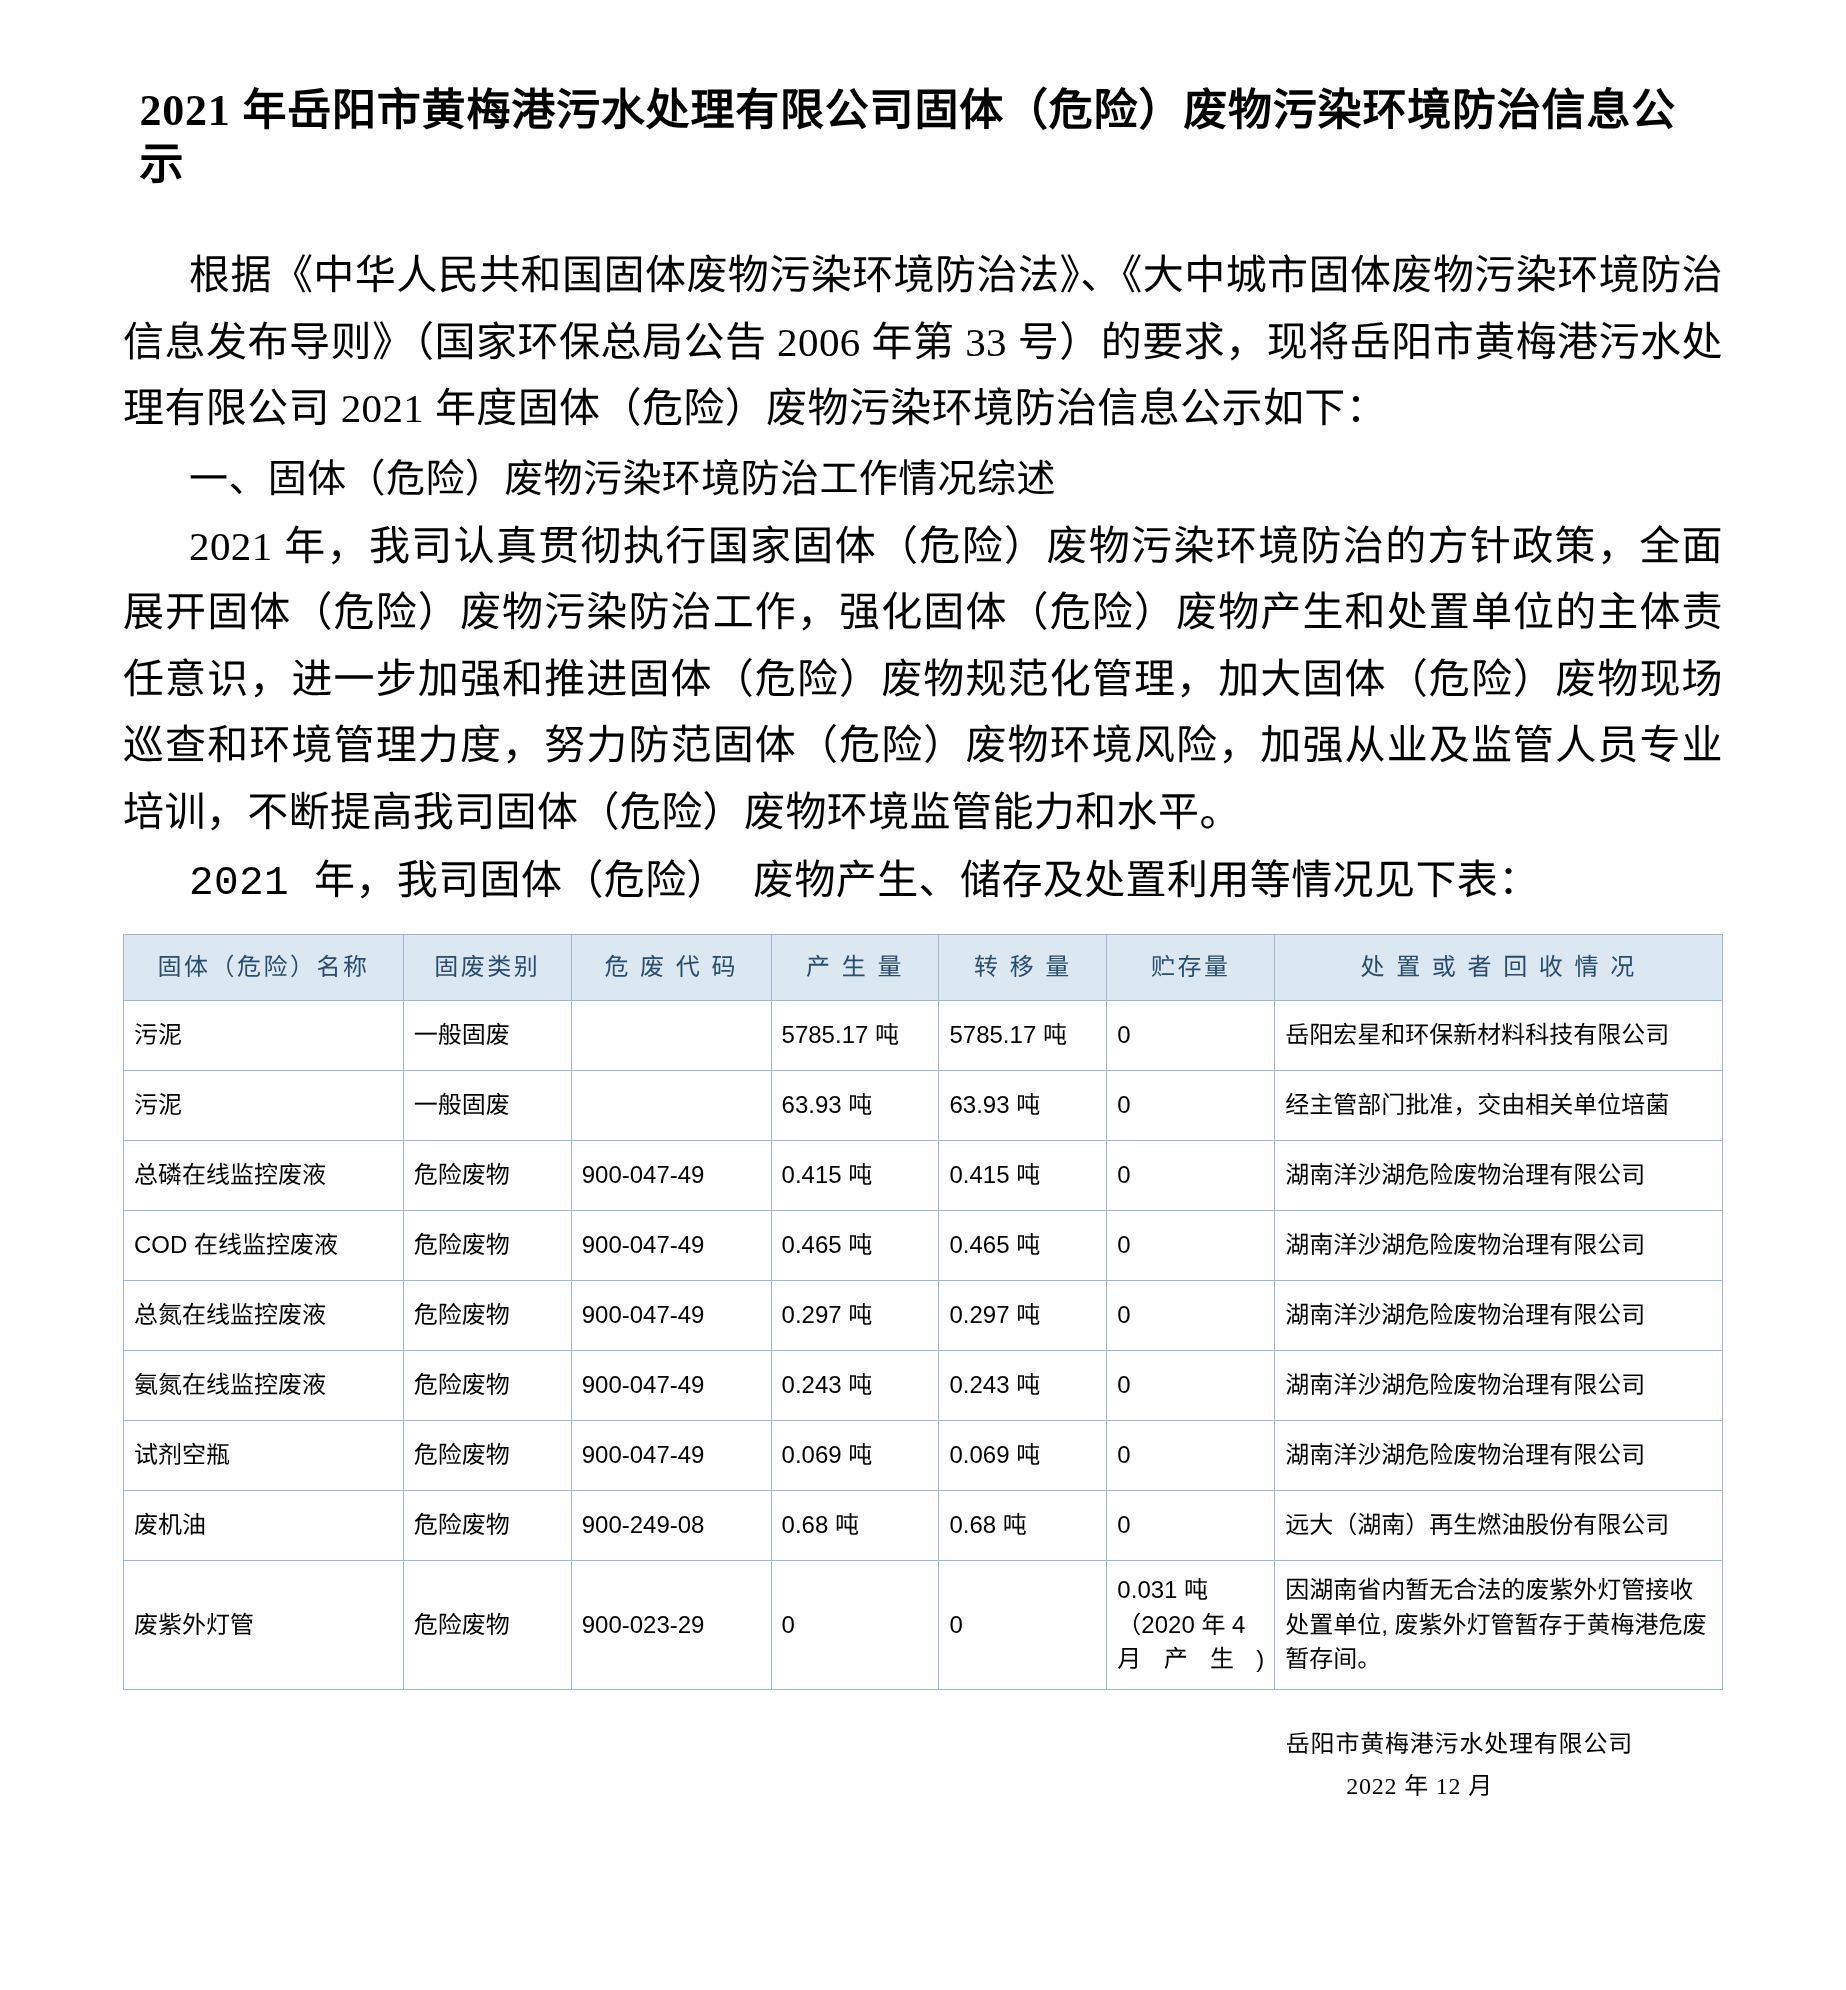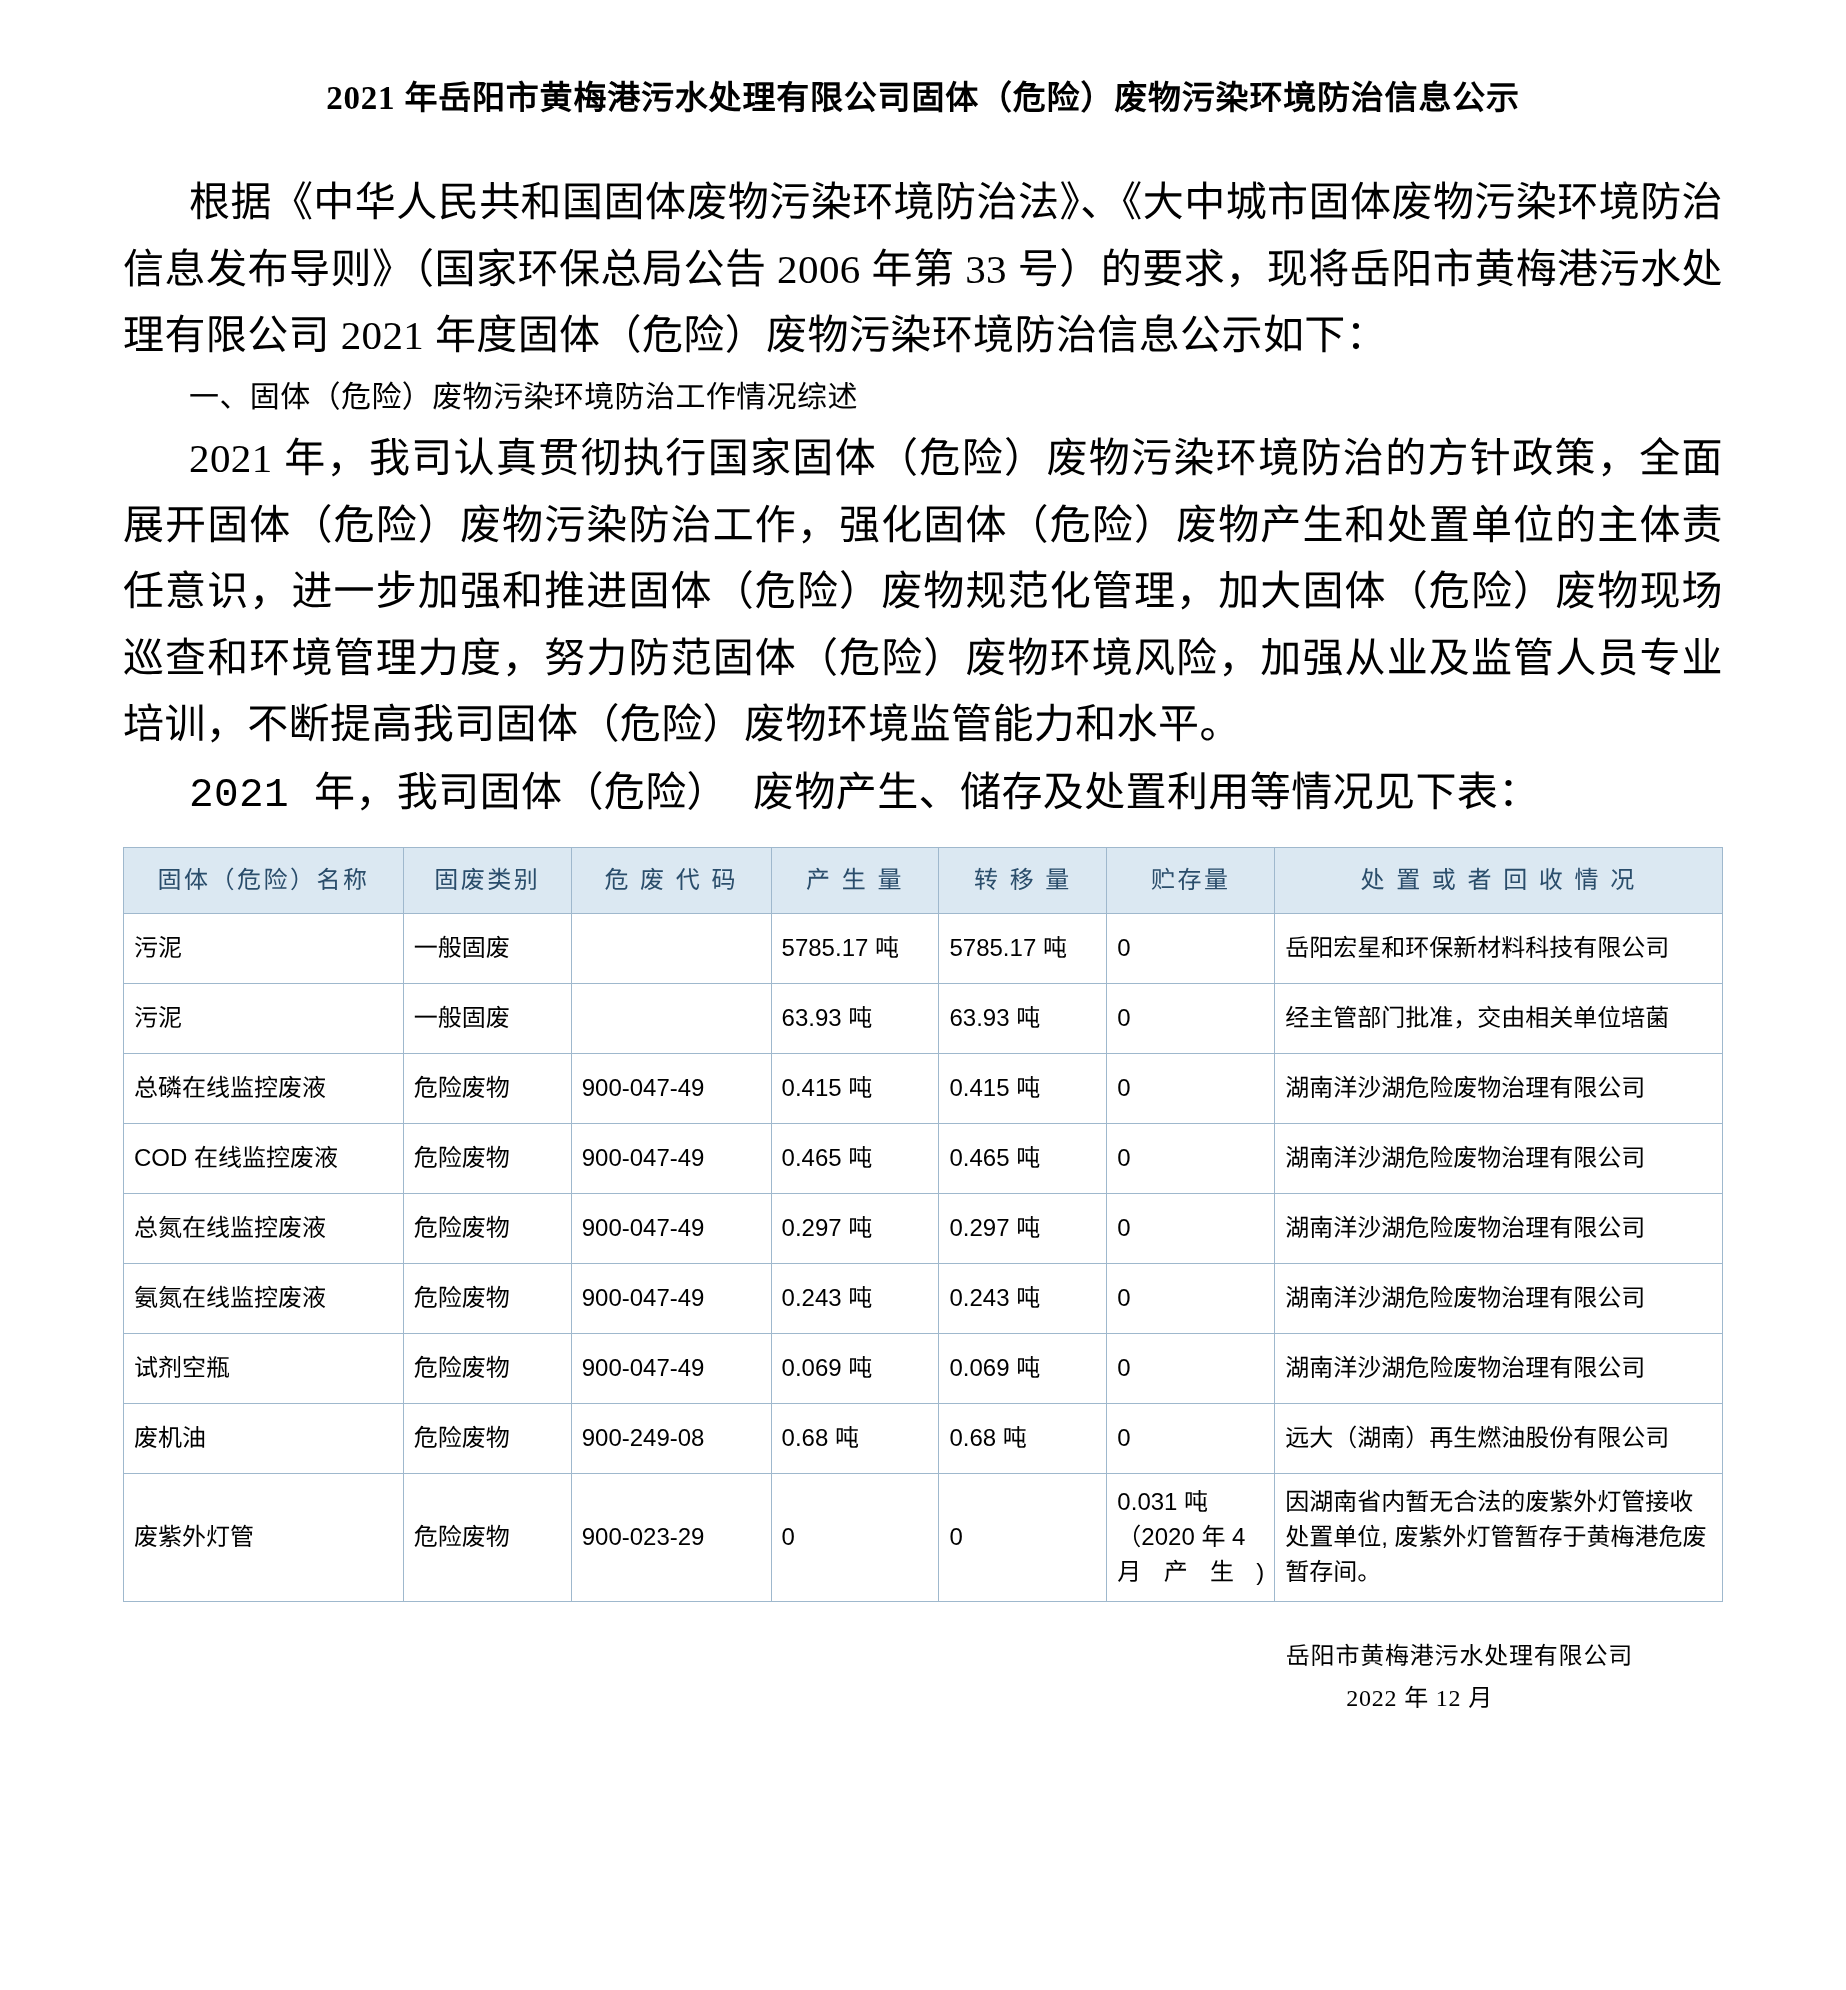--- a/index.html
+++ b/index.html
@@ -18,42 +18,41 @@
   .page {
     width: 1846px;
     min-height: 1990px;
     box-sizing: border-box;
     padding: 78px 123px 49px 123px;
     background: #ffffff;
   }
   .doc-title {
     font-family: "Liberation Serif", "DejaVu Serif", serif;
     font-weight: bold;
-    font-size: 33px;
+    font-size: 44px;
     line-height: 1.22;
-    text-align: center;
     letter-spacing: 0.8px;
-    margin: 0 0 51px 0;
+    margin: 6px 0 51px 0;
     padding: 0 16.4px;
   }
   p.body-text {
     font-size: 41px;
     line-height: 1.62;
     margin: 0 0 5px 0;
     text-align: justify;
     text-justify: inter-ideograph;
     text-indent: 66px;
     letter-spacing: 0.4px;
   }
   p.body-text.tight {
     margin-bottom: 3.3px;
     font-family: Liberation Mono, monospace;
   }
   .section-heading {
-    font-size: 30px;
+    font-size: 39px;
     line-height: 1.62;
     margin: 5px 0 3.3px 0;
     text-indent: 66px;
     letter-spacing: 0.4px;
   }
   table.waste-table {
     width: 100%;
     border-collapse: collapse;
     margin-top: 18px;
     font-family: "Liberation Sans", "DejaVu Sans", sans-serif;

